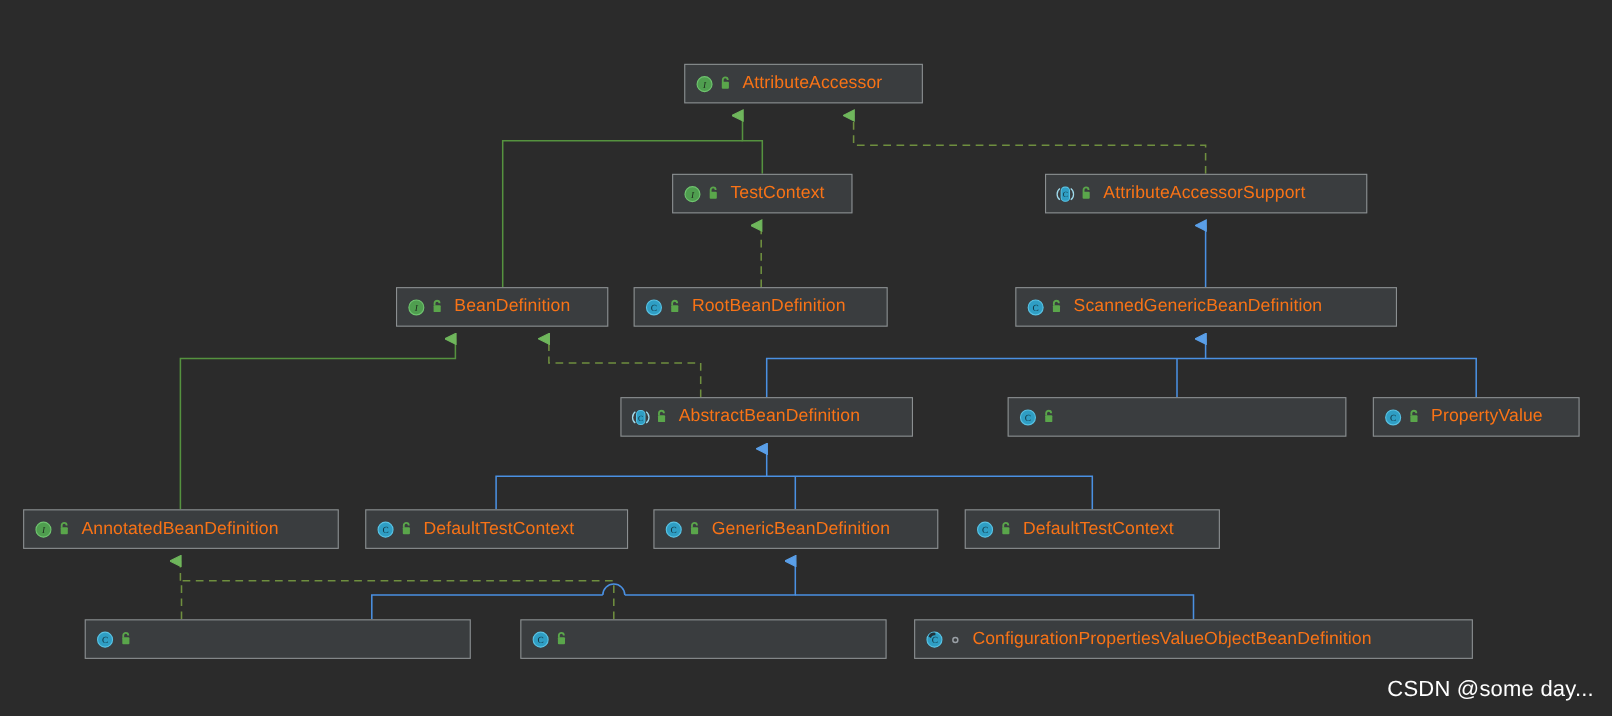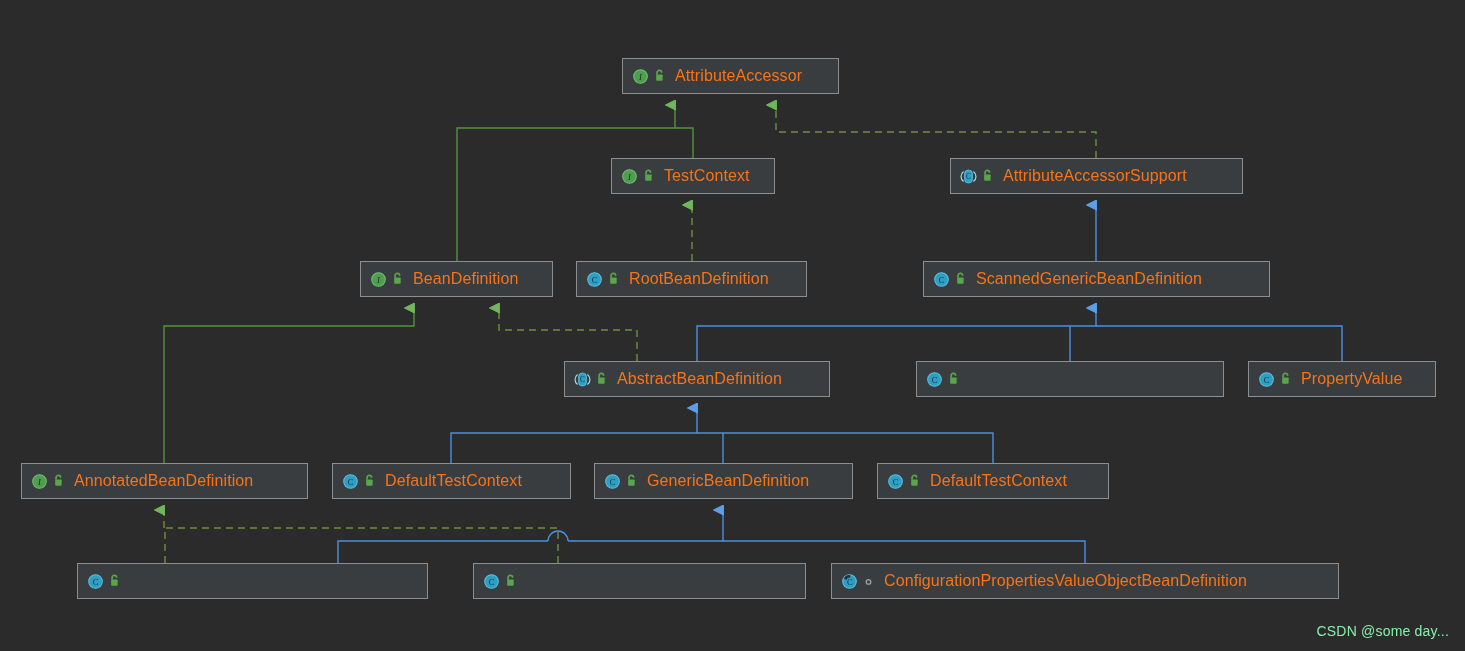--- a/index.html
+++ b/index.html
@@ -53,22 +53,22 @@
   .vis-icon {
     width: 13px;
     height: 14px;
     flex: 0 0 auto;
     margin-left: 4px;
   }
   .watermark {
     position: absolute;
     right: 16px;
     bottom: 12px;
-    color: #86efac;
-    font-size: 14px;
+    color: #ffffff;
+    font-size: 20px;
     letter-spacing: .2px;
   }
 </style>
 </head>
 <body>
 
 <div id="stage">
 
   <svg id="edges" viewBox="0 0 1465 651">
     <defs>

